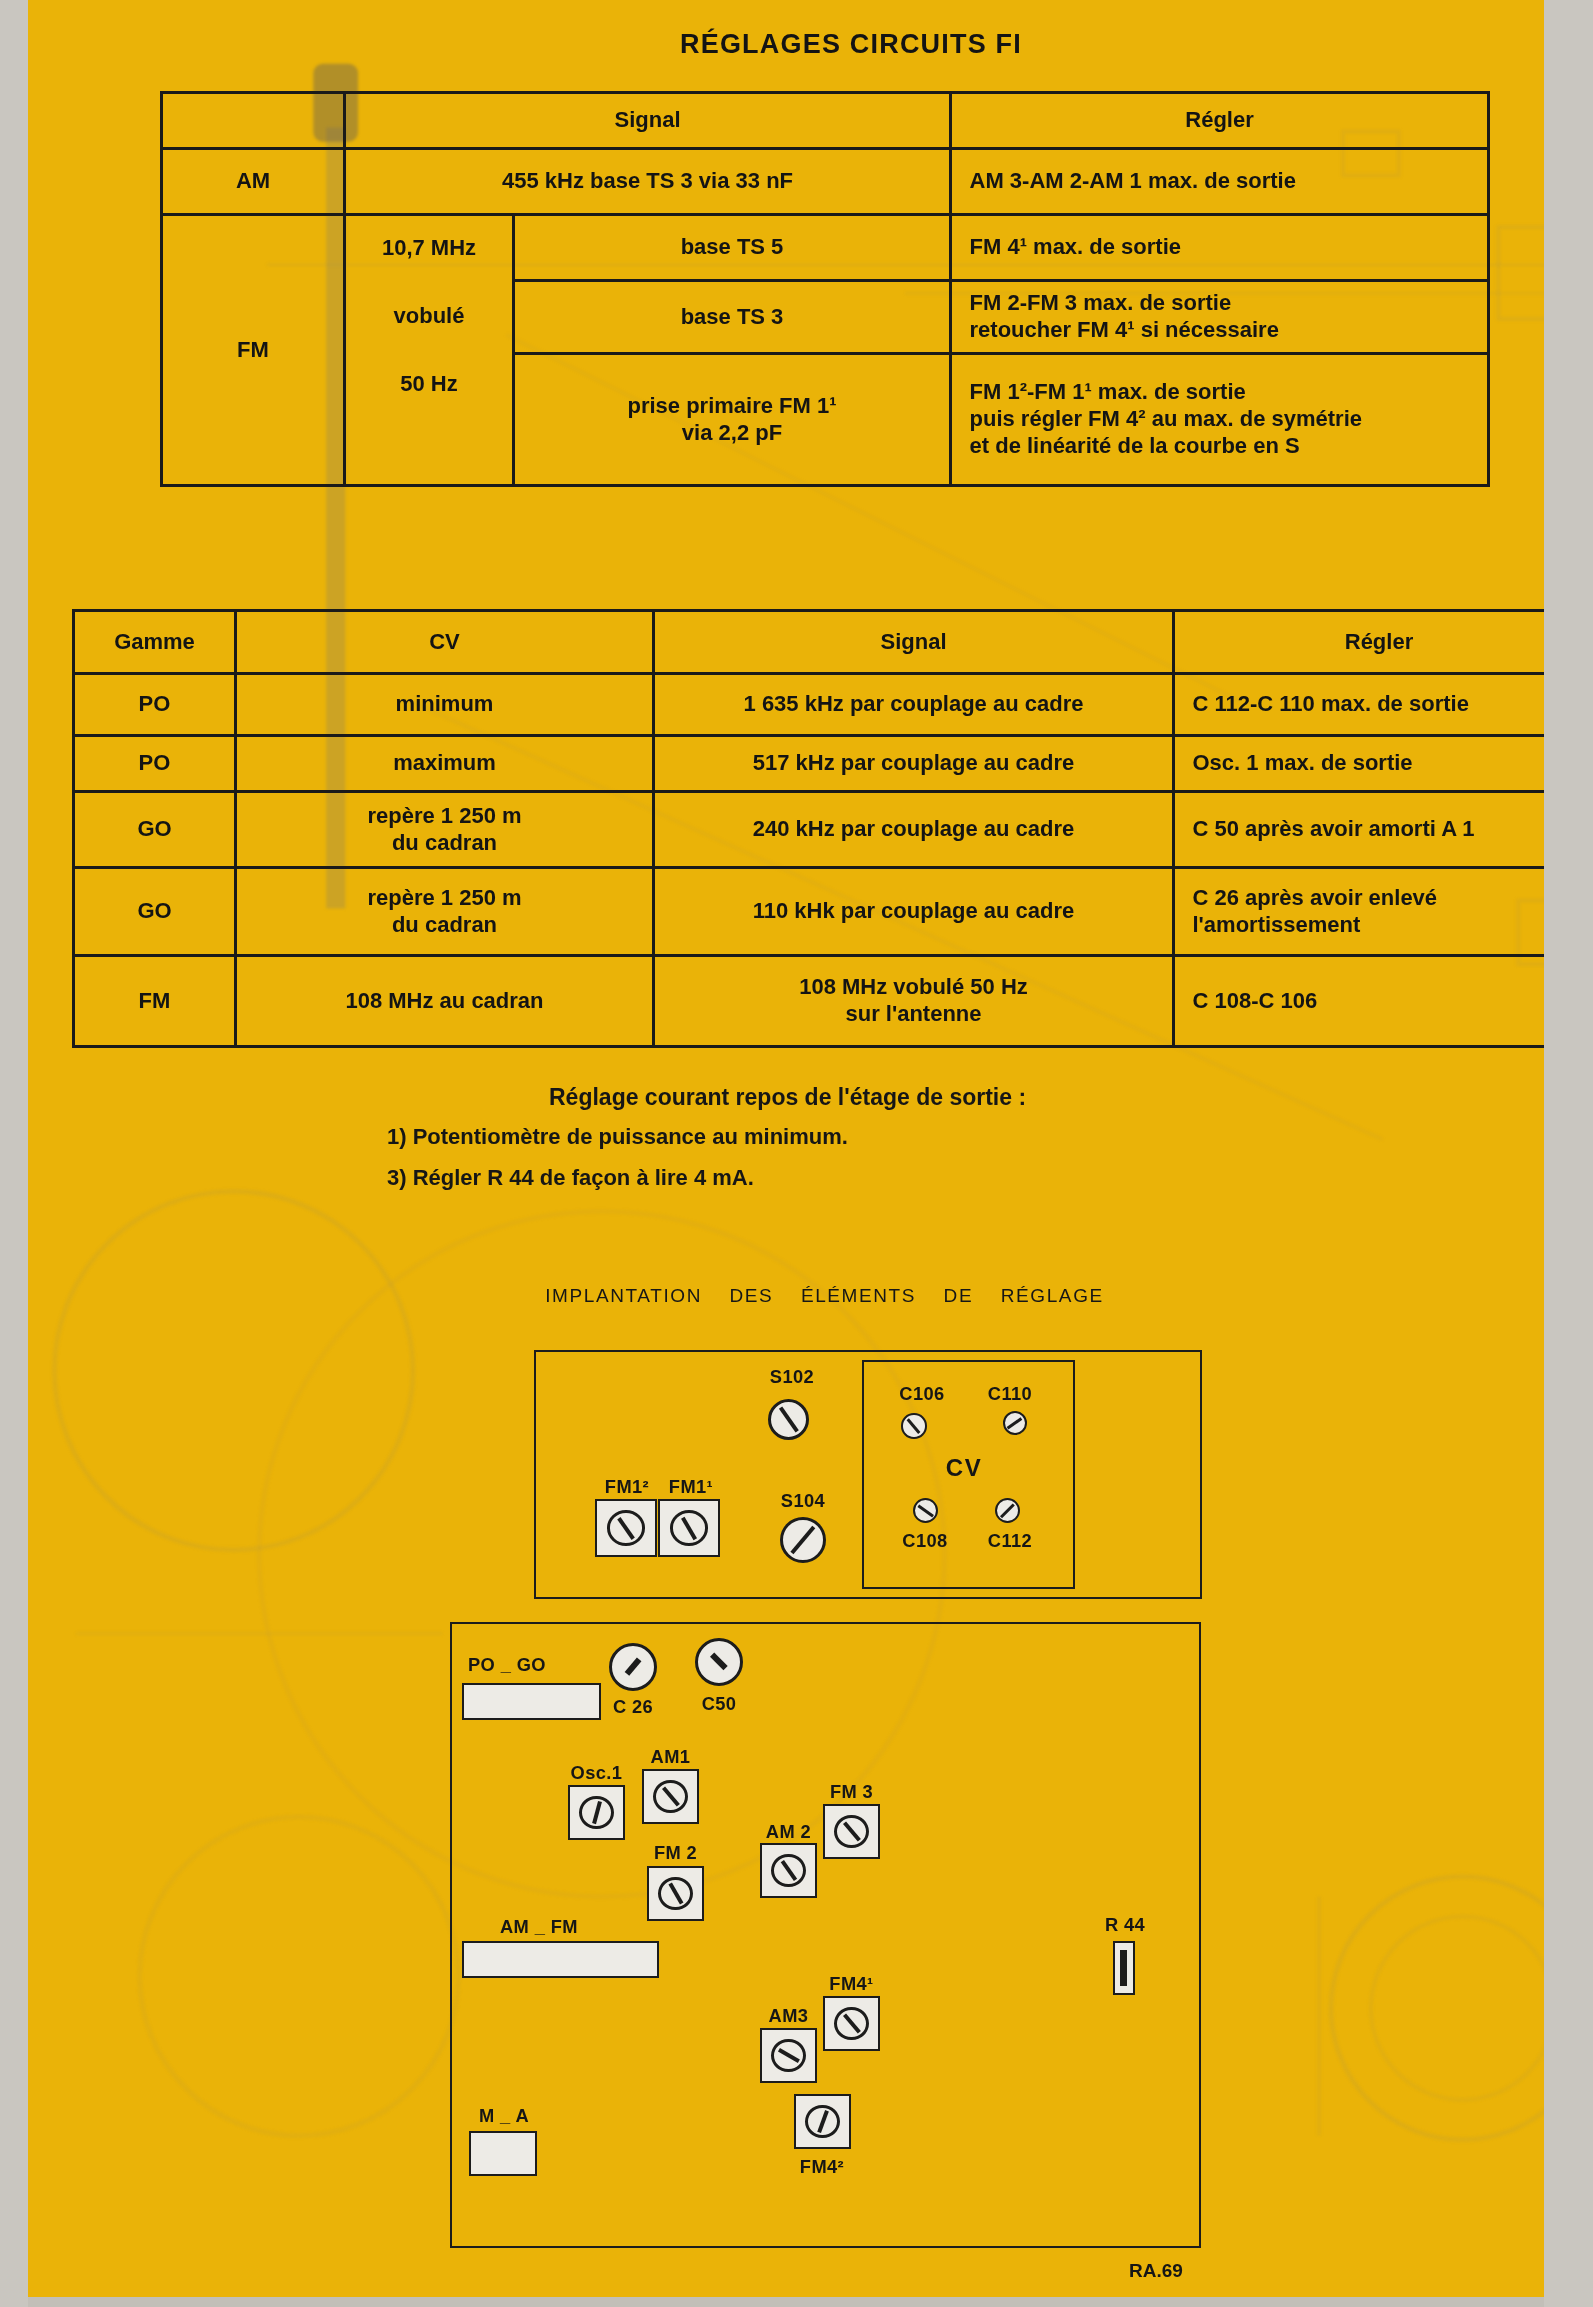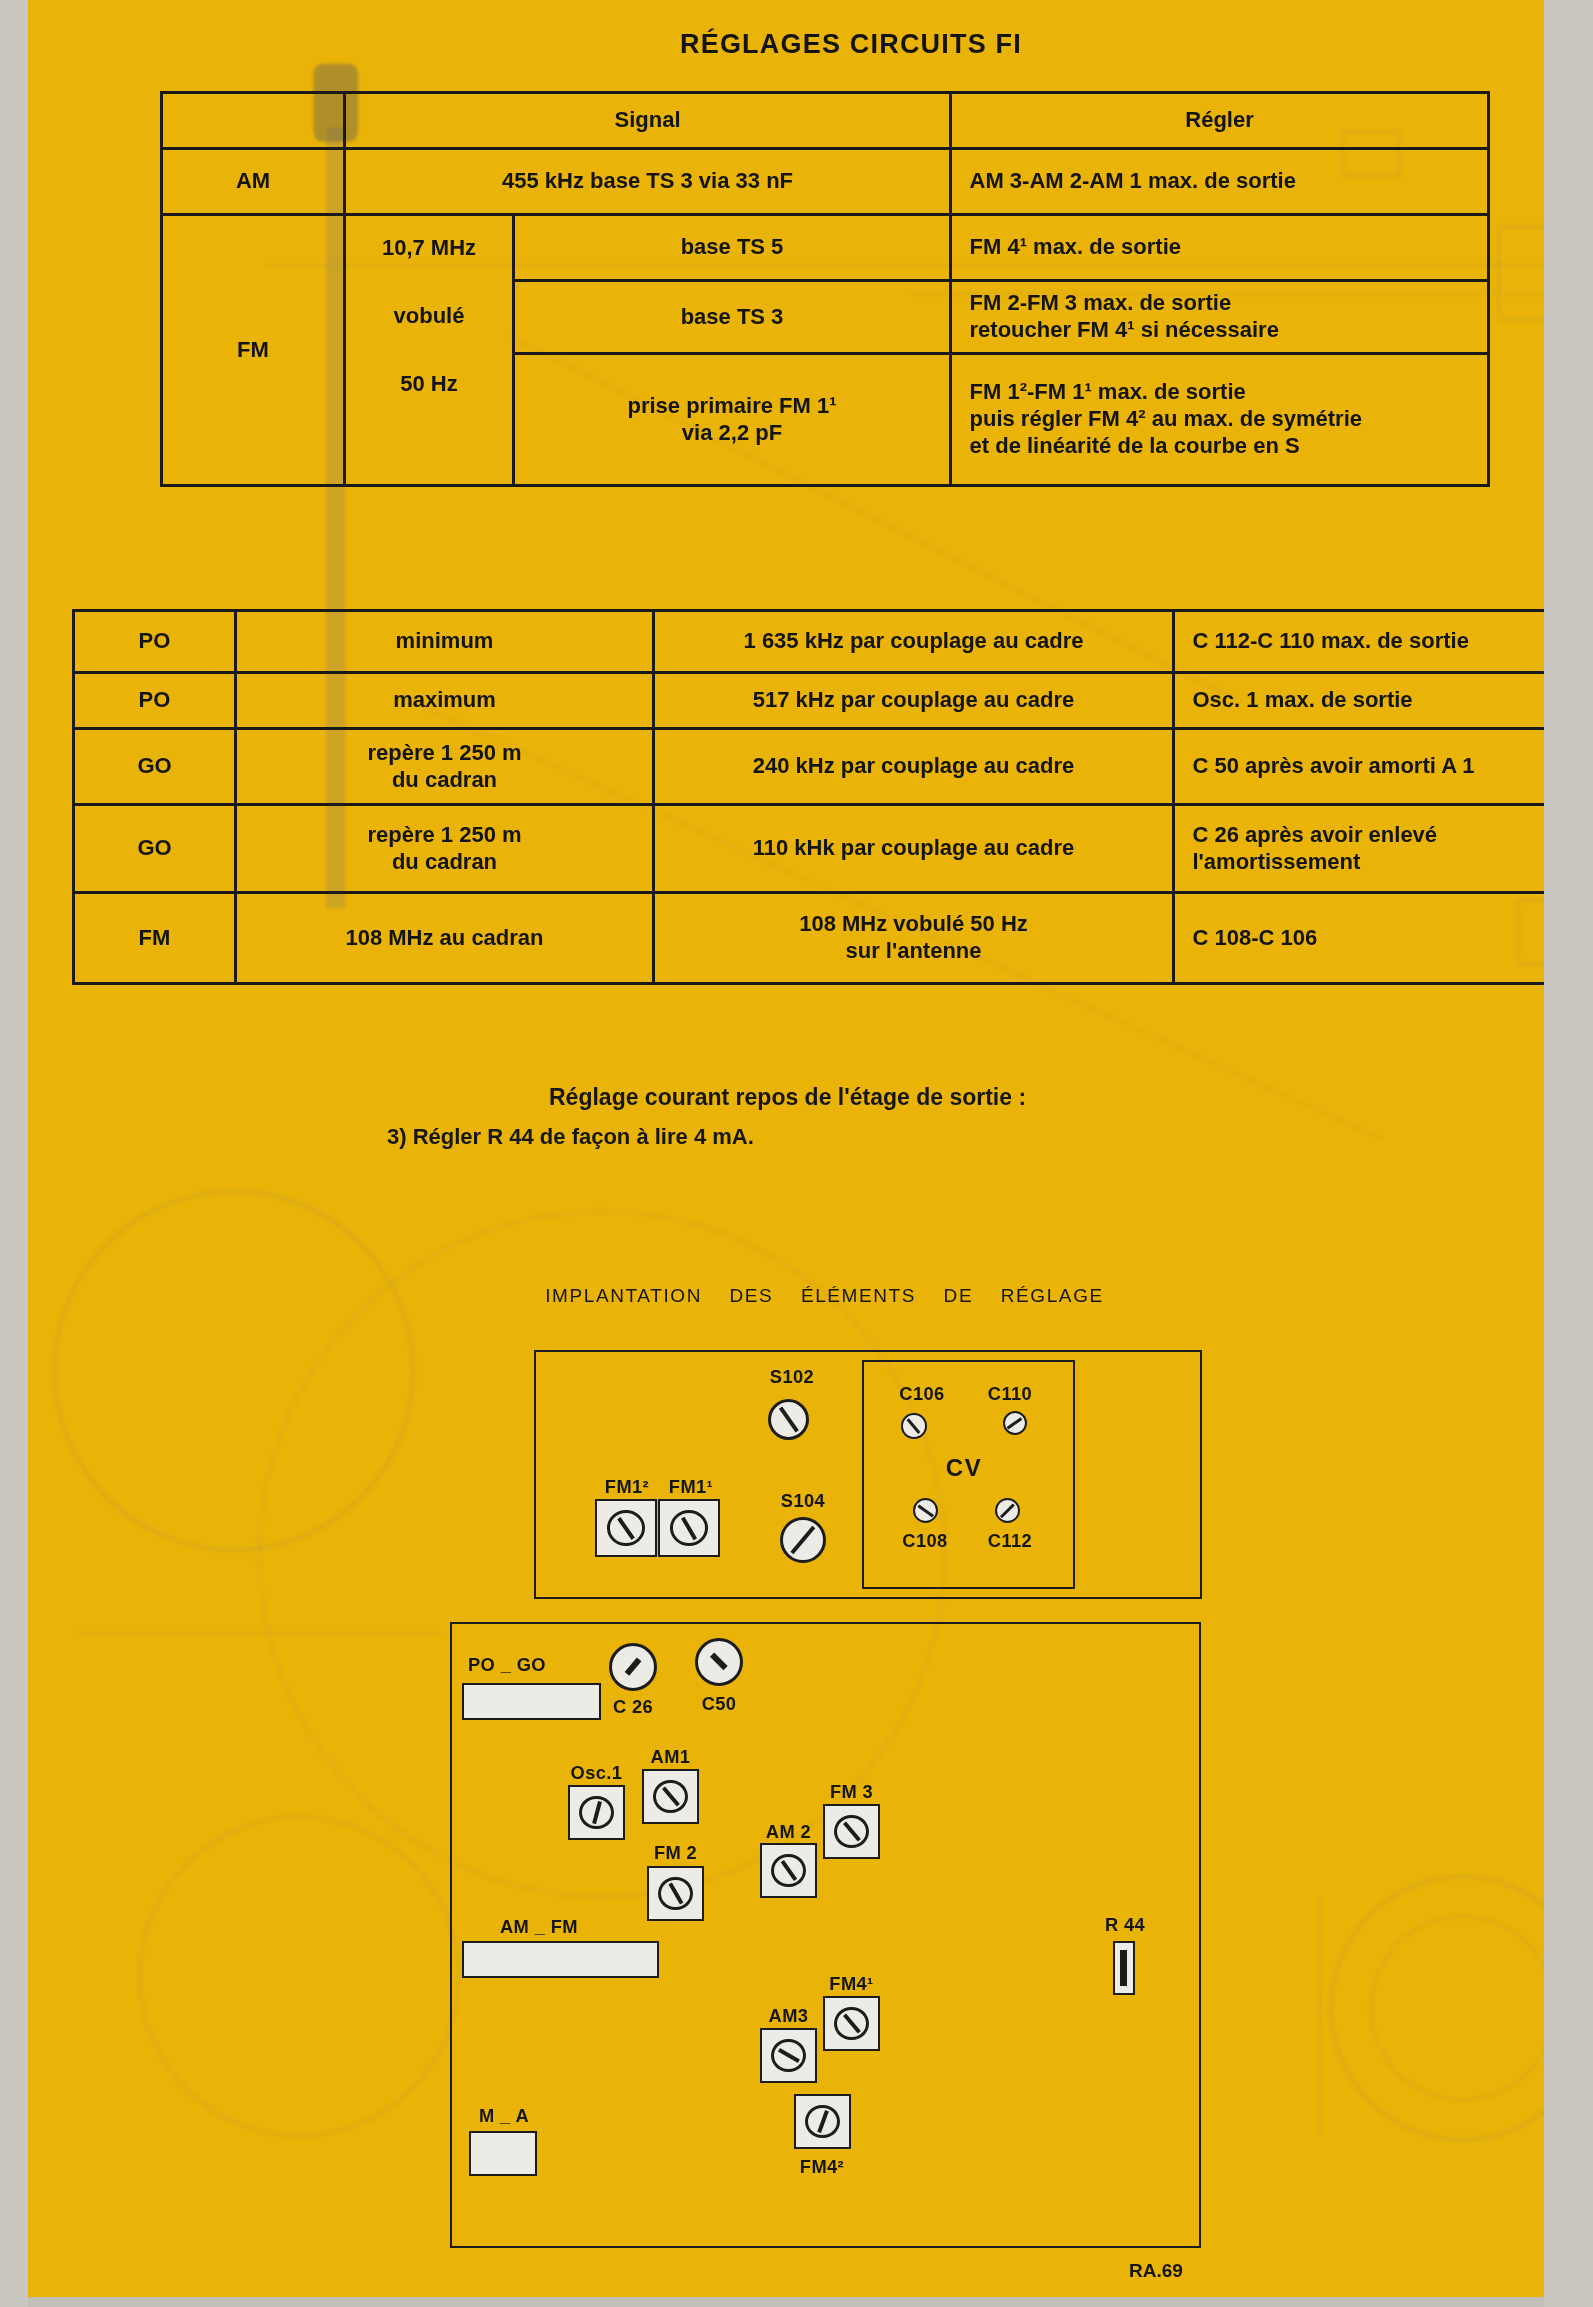--- a/index.html
+++ b/index.html
@@ -167,20 +167,26 @@
 
 
   <table class="tbl" style="left:44px; top:609px; width:1512px;">
     <colgroup>
       <col style="width:162px">
         <col style="width:418px">
         <col style="width:520px">
         <col style="width:411px">
     </colgroup>
     <tbody>
+      <tr style="height:63px">
+        <td>Gamme</td>
+        <td>CV</td>
+        <td>Signal</td>
+        <td>Régler</td>
+      </tr>
       <tr style="height:62px">
         <td>PO</td>
         <td class="pre">minimum</td>
         <td class="pre">1 635 kHz par couplage au cadre</td>
         <td class="left pre">C 112-C 110 max. de sortie</td>
       </tr>
       <tr style="height:56px">
         <td>PO</td>
         <td class="pre">maximum</td>
         <td class="pre">517 kHz par couplage au cadre</td>
@@ -206,20 +212,21 @@
         <td class="pre">108 MHz au cadran</td>
         <td class="pre">108 MHz vobulé 50 Hz
 sur l'antenne</td>
         <td class="left pre">C 108-C 106</td>
       </tr>
     </tbody>
   </table>
 
   <div class="notes-title" style="left:521px; top:1084px;">Réglage courant repos de l'étage de sortie :</div>
   <div class="notes" style="left:359px; top:1125px;">
+    <div class="note-line">1) Potentiomètre de puissance au minimum.</div>
     <div class="note-line">3) Régler R 44 de façon à lire 4 mA.</div>
   </div>
 
   <div class="impl-title" style="left:398px; top:1285px; width:797px;">IMPLANTATION    DES    ÉLÉMENTS    DE    RÉGLAGE</div>
 
   <div class="box" style="left:506px; top:1350px; width:668px; height:249px;"></div>
 
   <div class="dl ctr" style="left:732px; top:1366px; width:64px;">S102</div>
   <span class="trim" style="left:740px; top:1399px; width:41px; height:41px;">
     <i class="slot" style="transform:rotate(-35deg);"></i>

